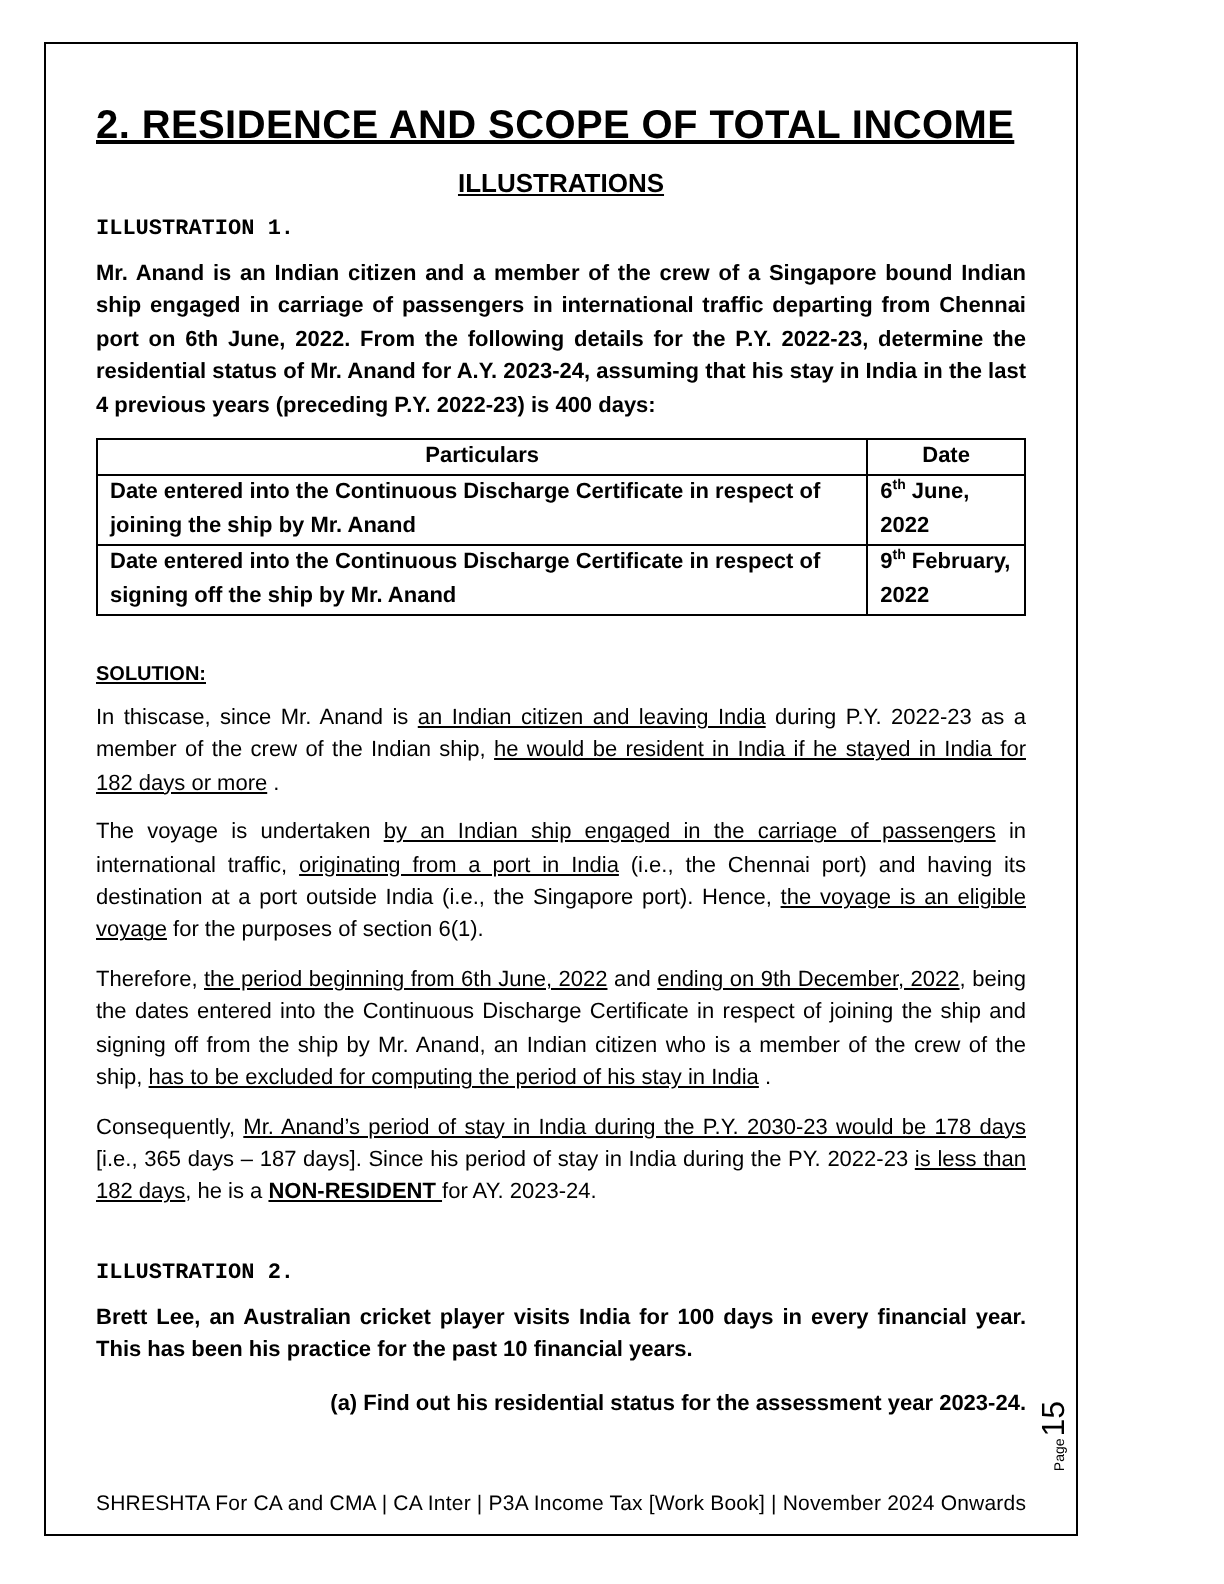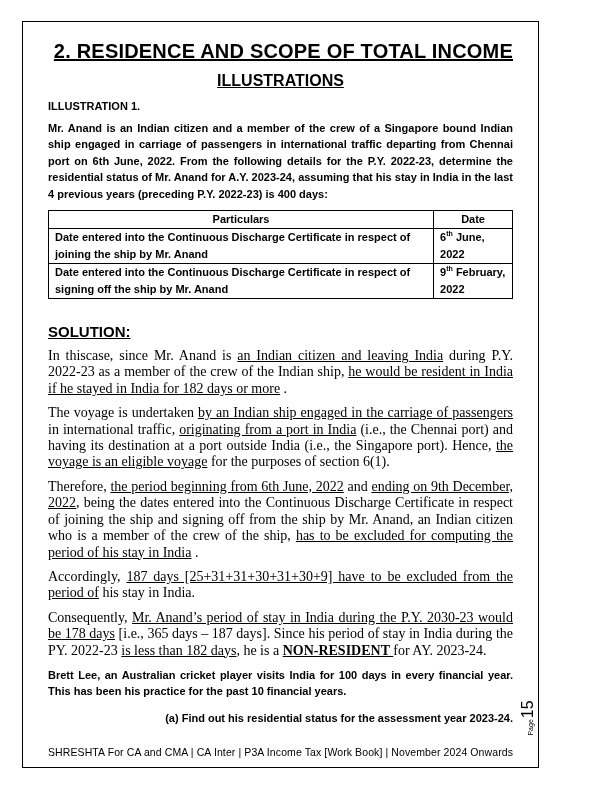--- a/index.html
+++ b/index.html
@@ -6,51 +6,51 @@
   body{
     width:612px;height:792px;position:relative;background:#ffffff;
     font-family:"Liberation Sans",sans-serif;color:#000;
     -webkit-font-smoothing:antialiased;
   }
   .sheet{
     position:absolute;left:22px;top:21px;width:517px;height:747px;
     border:1.5px solid #000;box-sizing:border-box;padding:0 25px;
   }
   .title{
-    font-size:20px;font-weight:bold;text-align:right;
-    text-decoration:underline;margin:18px 0 0 0;letter-spacing:.2px;
+    font-size:20px;font-weight:bold;text-align:left;
+    text-decoration:underline;margin:30px 0 0 0;letter-spacing:.2px;
   }
   .subtitle{
-    font-size:16px;font-weight:bold;text-align:center;
+    font-size:13px;font-weight:bold;text-align:center;
     text-decoration:underline;margin:9px 0 0 0;
   }
-  .ill-head{font-size:11px;font-weight:bold;margin:10px 0 0 0;}
+  .ill-head{font-size:11px;font-weight:bold;margin:10px 0 0 0;font-family:Liberation Mono, monospace;}
   .ill2{margin-top:26px;}
   .q{
     font-size:11px;font-weight:bold;line-height:16.4px;
     text-align:justify;margin:8px 0 0 0;
   }
   .qa{margin-top:10px;text-align:right;}
   table.cdc{
     width:100%;border-collapse:collapse;margin-top:8px;
     font-size:11px;font-weight:bold;padding-left:44px;
   }
   table.cdc th,table.cdc td{
     border:1.3px solid #000;padding:0 6px;line-height:17px;
     vertical-align:top;text-align:left;
   }
   table.cdc th{text-align:center;}
   .col-part{width:83%;}
   .sol-head{
-    font-size:15px;font-weight:bold;text-decoration:underline;
+    font-size:10px;font-weight:bold;text-decoration:underline;
     margin:24px 0 0 0;
   }
   .s{
-    font-size:14px;font-weight:normal;line-height:16.4px;
-    text-align:justify;margin:8px 0 0 0;font-family:Liberation Serif, serif;
+    font-size:11px;font-weight:normal;line-height:16.4px;
+    text-align:justify;margin:8px 0 0 0;
   }
   .u{text-decoration:underline;}
   .b{font-weight:bold;}
   sup{font-size:7px;line-height:0;}
   .footer{
     position:absolute;left:25px;bottom:9px;font-size:10.5px;
     font-weight:normal;letter-spacing:.1px;
   }
   .page-num{
     position:absolute;left:505px;top:700px;width:64px;height:36px;
@@ -87,23 +87,23 @@
         <td>Date entered into the Continuous Discharge Certificate in respect of signing off the ship by Mr. Anand</td>
         <td><span>9</span><sup>th</sup><span> February, 2022</span></td>
       </tr>
     </tbody>
   </table>
 
   <p class="sol-head">SOLUTION:</p>
   <p class="s"><span>In thiscase, since Mr. Anand is </span><span class="u">an Indian citizen and leaving India</span><span> during P.Y. 2022-23 as a member of the crew of the Indian ship, </span><span class="u">he would be resident in India if he stayed in India for 182 days or more</span><span> .</span></p>
   <p class="s"><span>The voyage is undertaken </span><span class="u">by an Indian ship engaged in the carriage of passengers</span><span> in international traffic, </span><span class="u">originating from a port in India</span><span> (i.e., the Chennai port) and having its destination at a port outside India (i.e., the Singapore port). Hence, </span><span class="u">the voyage is an eligible voyage</span><span> for the purposes of section 6(1).</span></p>
   <p class="s"><span>Therefore, </span><span class="u">the period beginning from 6th June, 2022</span><span> and </span><span class="u">ending on 9th December, 2022</span><span>, being the dates entered into the Continuous Discharge Certificate in respect of joining the ship and signing off from the ship by Mr. Anand, an Indian citizen who is a member of the crew of the ship, </span><span class="u">has to be excluded for computing the period of his stay in India</span><span> .</span></p>
-  <p class="s"><span>Accordingly, </span><span class="u">187 days [25+31+31+30+31+30+9] have to be excluded from the period of</span><span> his stay in India.</span></p>
   <p class="s"><span>Consequently, </span><span class="u">Mr. Anand’s period of stay in India during the P.Y. 2030-23 would be 178 days</span><span> [i.e., 365 days – 187 days]. Since his period of stay in India during the PY. 2022-23 </span><span class="u">is less than 182 days</span><span>, he is a </span><span class="u b">NON-RESIDENT </span><span>for AY. 2023-24.</span></p>
 
+  <p class="ill-head ill2">ILLUSTRATION 2.</p>
   <p class="q">Brett Lee, an Australian cricket player visits India for 100 days in every financial year. This has been his practice for the past 10 financial years.</p>
   <p class="q qa">(a) Find out his residential status for the assessment year 2023-24.</p>
 
   <div class="footer">SHRESHTA For CA and CMA | CA Inter | P3A Income Tax [Work Book] | November 2024 Onwards</div>
 </div>
 
 <div class="page-num">
   <span class="pn-word">Page</span>
     <span class="pn-digits">15</span>
 </div>

